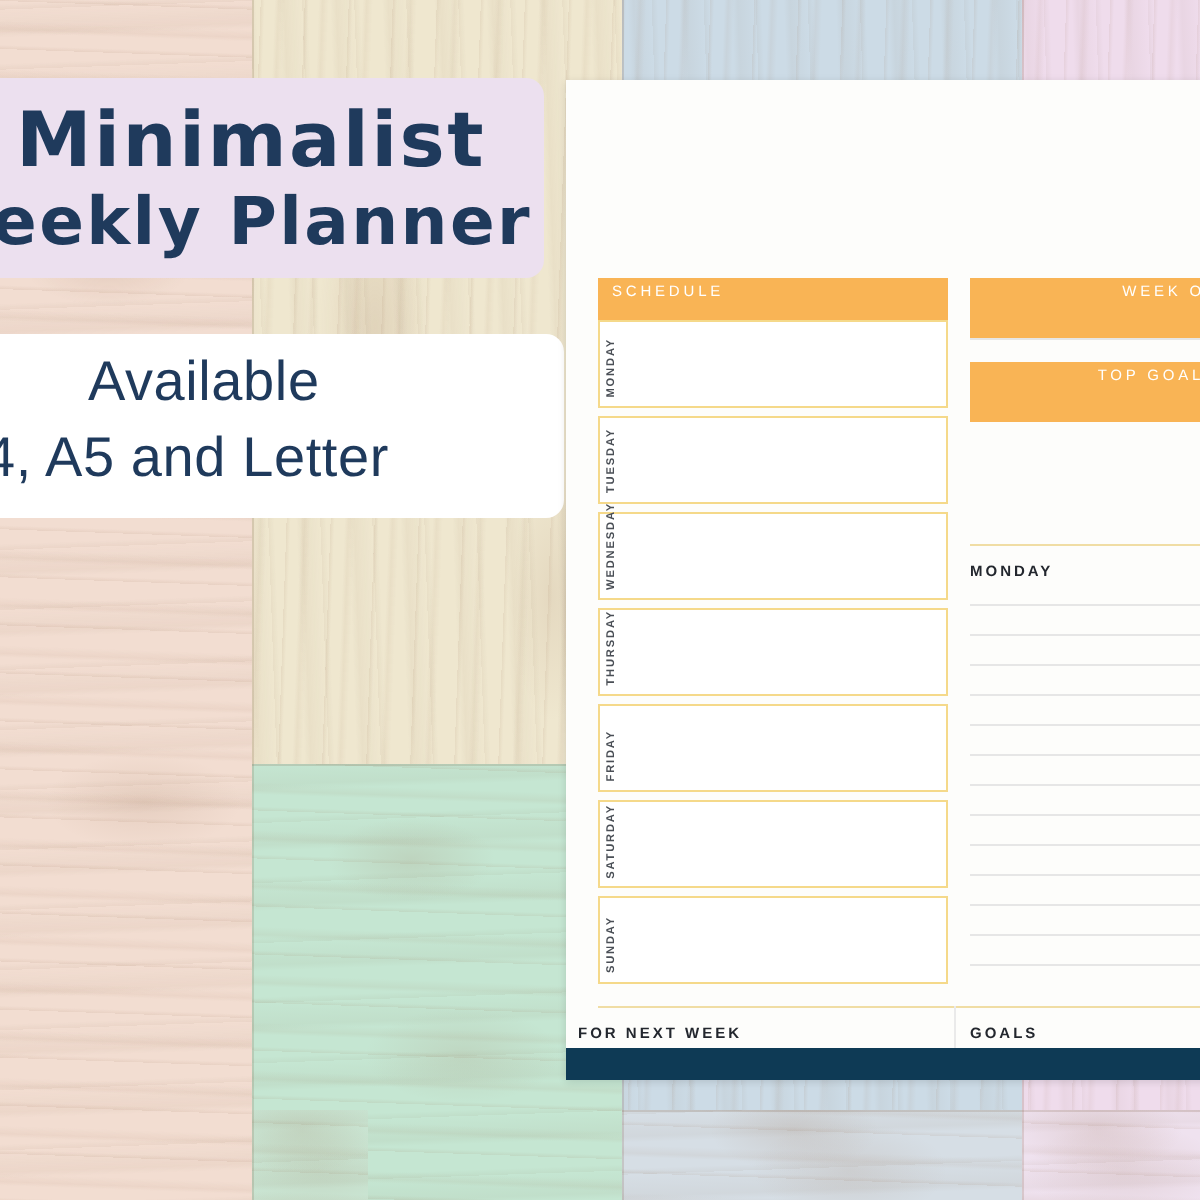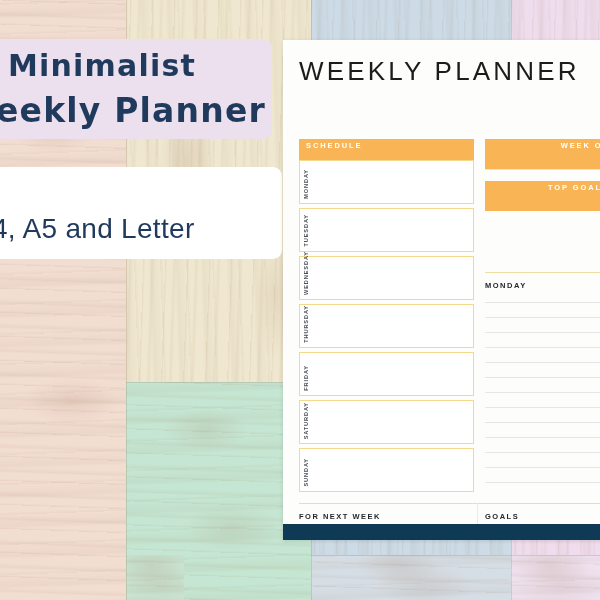--- a/index.html
+++ b/index.html
@@ -37,21 +37,21 @@
   .card-white{
     position:absolute;left:-14px;top:167px;width:296px;height:92px;
     background:#ffffff;border-radius:9px;
   }
   .hero-line{
     position:absolute;color:#1f3a5c;
     font-family:"DejaVu Sans", sans-serif;
     font-weight:700;letter-spacing:1.2px;
     white-space:nowrap;
   }
-  .hero-1{left:8px;top:48px;font-size:30px;}
+  .hero-1{left:8px;top:48px;font-size:38px;}
   .hero-2{left:-4px;top:91px;font-size:33px;}
   .sub-line{
     position:absolute;color:#1f3a5c;font-size:28px;
     font-family:"Liberation Sans", sans-serif;font-weight:400;
     letter-spacing:.3px;white-space:nowrap;
   }
   .sub-1{left:44px;top:175px;}
   .sub-2{left:-8px;top:213px;}
 
   
@@ -61,21 +61,21 @@
     overflow:hidden;
   }
   .sheet-title{
     position:absolute;left:16px;top:16px;
     font-size:26px;letter-spacing:3.2px;color:#1c1c1c;
     font-family:"Liberation Sans", sans-serif;font-weight:400;
     white-space:nowrap;
   }
   .orange-bar{
     position:absolute;background:#f9b455;height:30px;
-    color:#ffffff;font-size:7.5px;font-weight:700;letter-spacing:1.9px;
+    color:#ffffff;font-size:7.5px;font-weight:400;letter-spacing:1.9px;
     line-height:13px;box-sizing:border-box;
   }
   .ob-left{left:16px;top:99px;width:175px;padding-left:7px;text-align:left;}
   .ob-week{left:202px;top:99px;width:138px;padding-right:14px;text-align:right;}
   .ob-goals{left:202px;top:141px;width:138px;padding-right:14px;text-align:right;}
 
   
   .day{
     position:absolute;left:16px;width:175px;height:44px;
     border:1.2px solid #f5d98a;background:#ffffff;box-sizing:border-box;
@@ -123,25 +123,25 @@
   <div class="seam" style="left:311px;top:0;width:1px;height:600px;"></div>
   <div class="seam" style="left:511px;top:0;width:1px;height:600px;"></div>
   <div class="seam" style="left:126px;top:382px;width:185px;height:1px;"></div>
   <div class="seam" style="left:311px;top:555px;width:289px;height:1px;"></div>
 
   <div class="card-lav"></div>
   <div class="hero-line hero-1">Minimalist</div>
   <div class="hero-line hero-2">eekly Planner</div>
 
   <div class="card-white"></div>
+  <div class="sub-line sub-1">Available</div>
   <div class="sub-line sub-2">4, A5 and Letter</div>
 
   <div class="sheet">
 
-    <div class="sheet-title">WEEKLY PLANNER</div>
 
     <div class="orange-bar ob-left">SCHEDULE</div>
 
     <div class="day" style="top:120px;">
       <span class="day-label">MONDAY</span>
     </div>
     <div class="day" style="top:168px;">
       <span class="day-label">TUESDAY</span>
     </div>
     <div class="day" style="top:216px;">
@@ -182,21 +182,21 @@
       <div class="rule" style="left:0;top:126px;width:138px;"></div>
       <div class="rule" style="left:0;top:141px;width:138px;"></div>
       <div class="rule" style="left:0;top:156px;width:138px;"></div>
       <div class="rule" style="left:0;top:171px;width:138px;"></div>
       <div class="rule" style="left:0;top:186px;width:138px;"></div>
     </div>
 
     <div class="divider-y" style="left:16px;top:463px;width:324px;"></div>
     <div class="vline" style="left:194px;top:463px;height:63px;"></div>
 
-    <div class="small-head" style="left:16px;top:472px;">FOR NEXT WEEK</div>
+    <div class="small-head" style="left:6px;top:472px;">FOR NEXT WEEK</div>
     <div style="position:absolute;left:16px;top:486px;width:172px;height:40px;"></div>
 
     <div class="small-head" style="left:202px;top:472px;">GOALS</div>
     <div style="position:absolute;left:202px;top:486px;width:138px;height:40px;"></div>
 
     <div class="footer-bar"></div>
   </div>
 
 </div>
 

